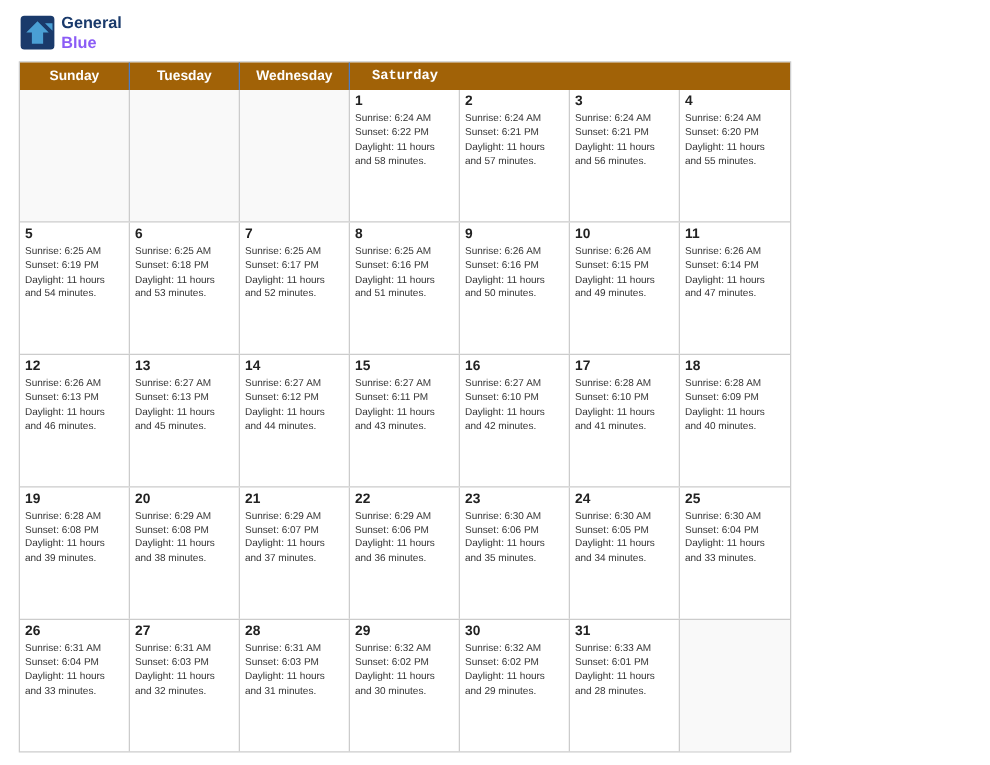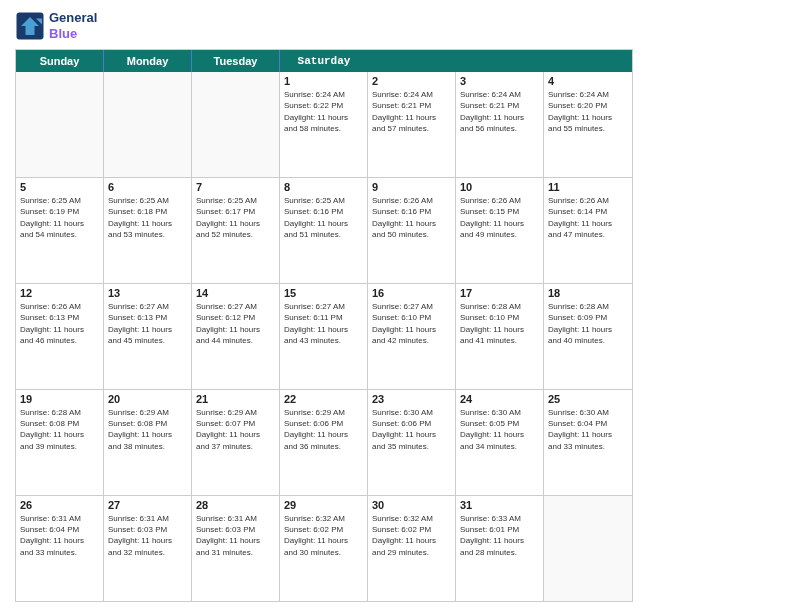--- a/index.html
+++ b/index.html
@@ -52,21 +52,21 @@
     }
     .calendar {
       flex: 1;
       display: flex;
       flex-direction: column;
       border: 1px solid #ccc;
     }
     .cal-header-row {
       display: grid;
       grid-template-columns: repeat(7, 1fr);
-      background: #0f766e;
+      background: #a16207;
     }
     .cal-header-cell {
       color: #fff;
       font-size: 11px;
       font-weight: bold;
       padding: 5px 4px;
       text-align: center;
       border-right: 1px solid #4a7dc8;
     }
     .cal-header-cell:last-child { border-right: none; font-family: Liberation Mono, monospace; }
@@ -122,22 +122,22 @@
     </div>
     <div class="title-block">
       <div class="month-title"></div>
       <div class="location"></div>
     </div>
   </div>
 
   <div class="calendar">
     <div class="cal-header-row" id="cal-header">
         <div class="cal-header-cell">Sunday</div>
-        <div class="cal-header-cell">Monday</div>
         <div class="cal-header-cell">Tuesday</div>
+        <div class="cal-header-cell">Wednesday</div>
         <div class="cal-header-cell">Saturday</div>
       </div>
     <div class="cal-body" id="cal-body">
         <div class="cal-row">
           <div class="cal-cell empty"></div>
           <div class="cal-cell empty"></div>
           <div class="cal-cell empty"></div>
           <div class="cal-cell">
             <div class="day-num">1</div>
             <div class="cell-line">Sunrise: 6:24 AM</div>

